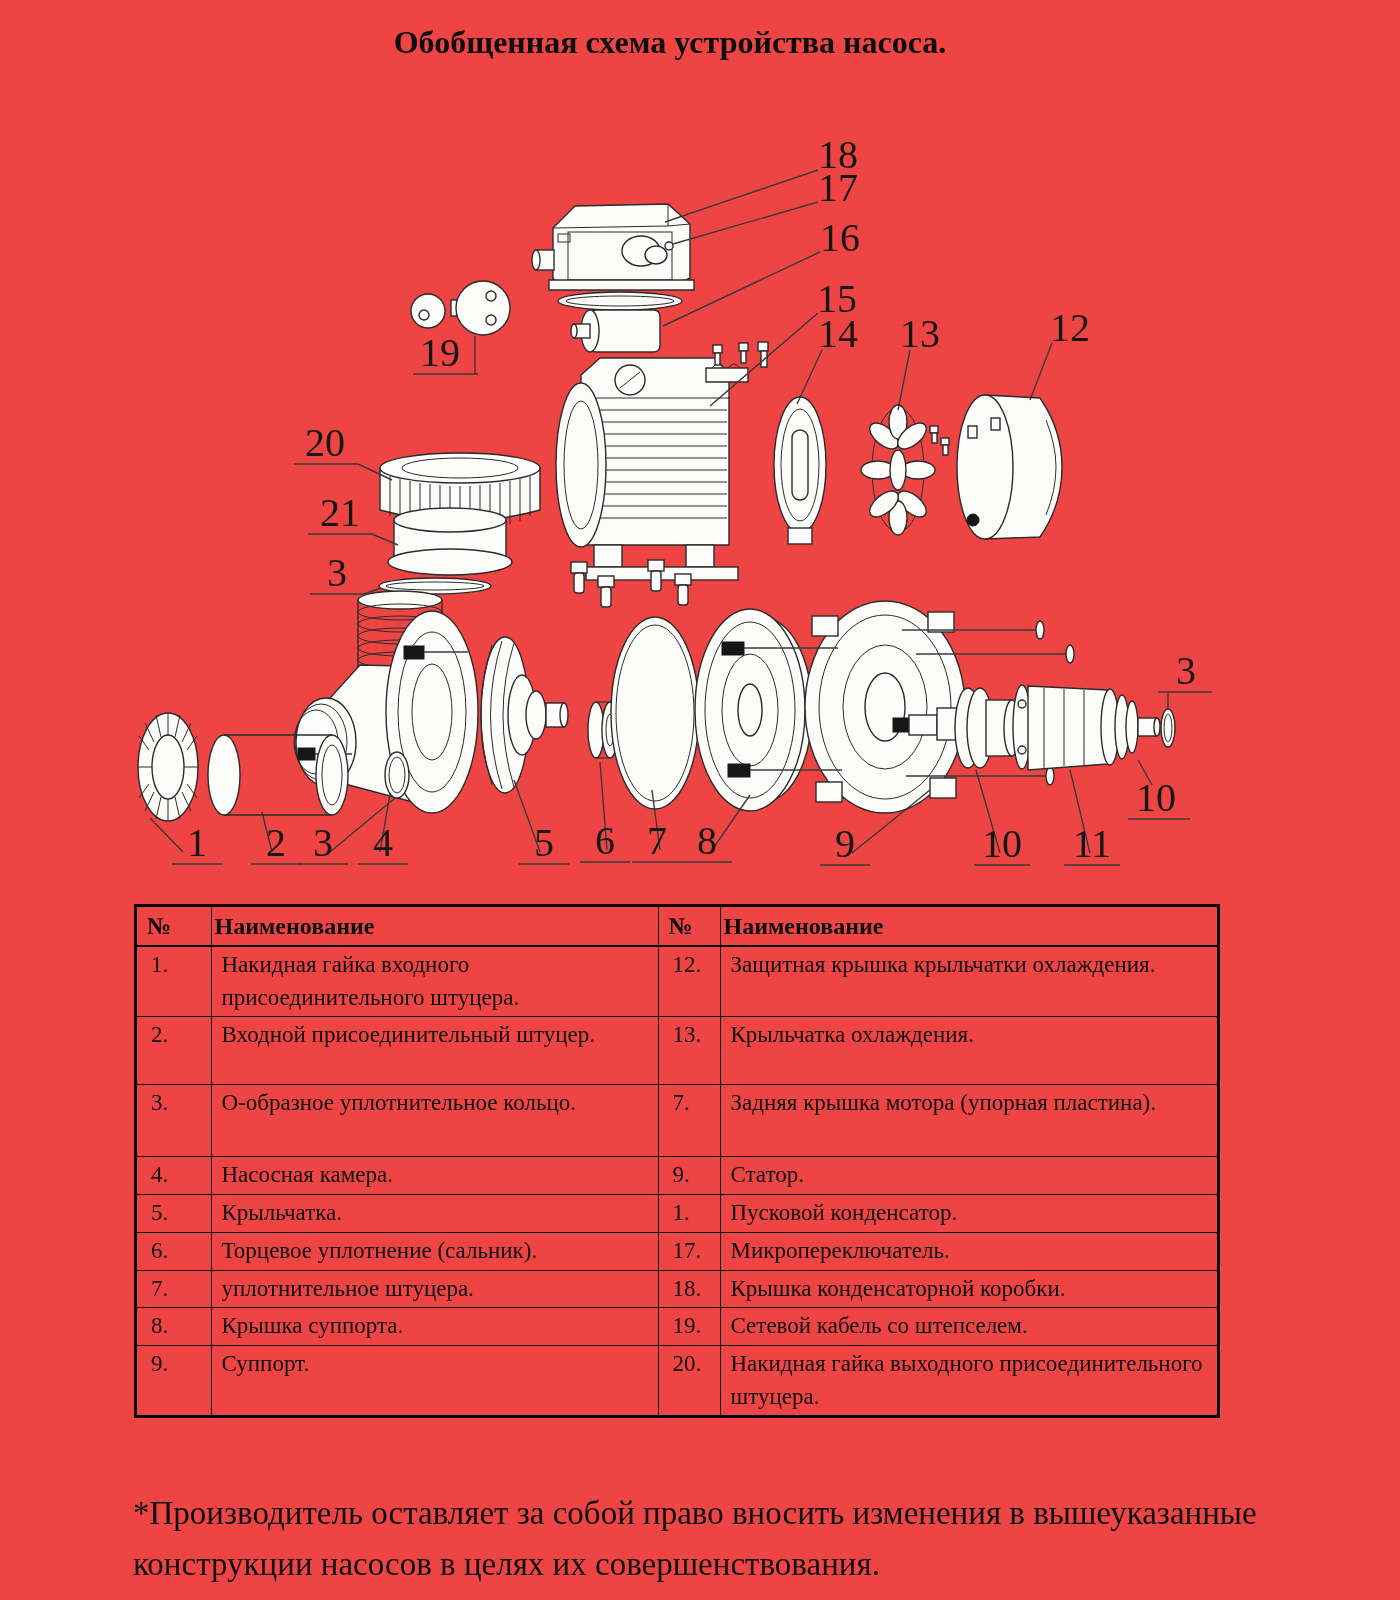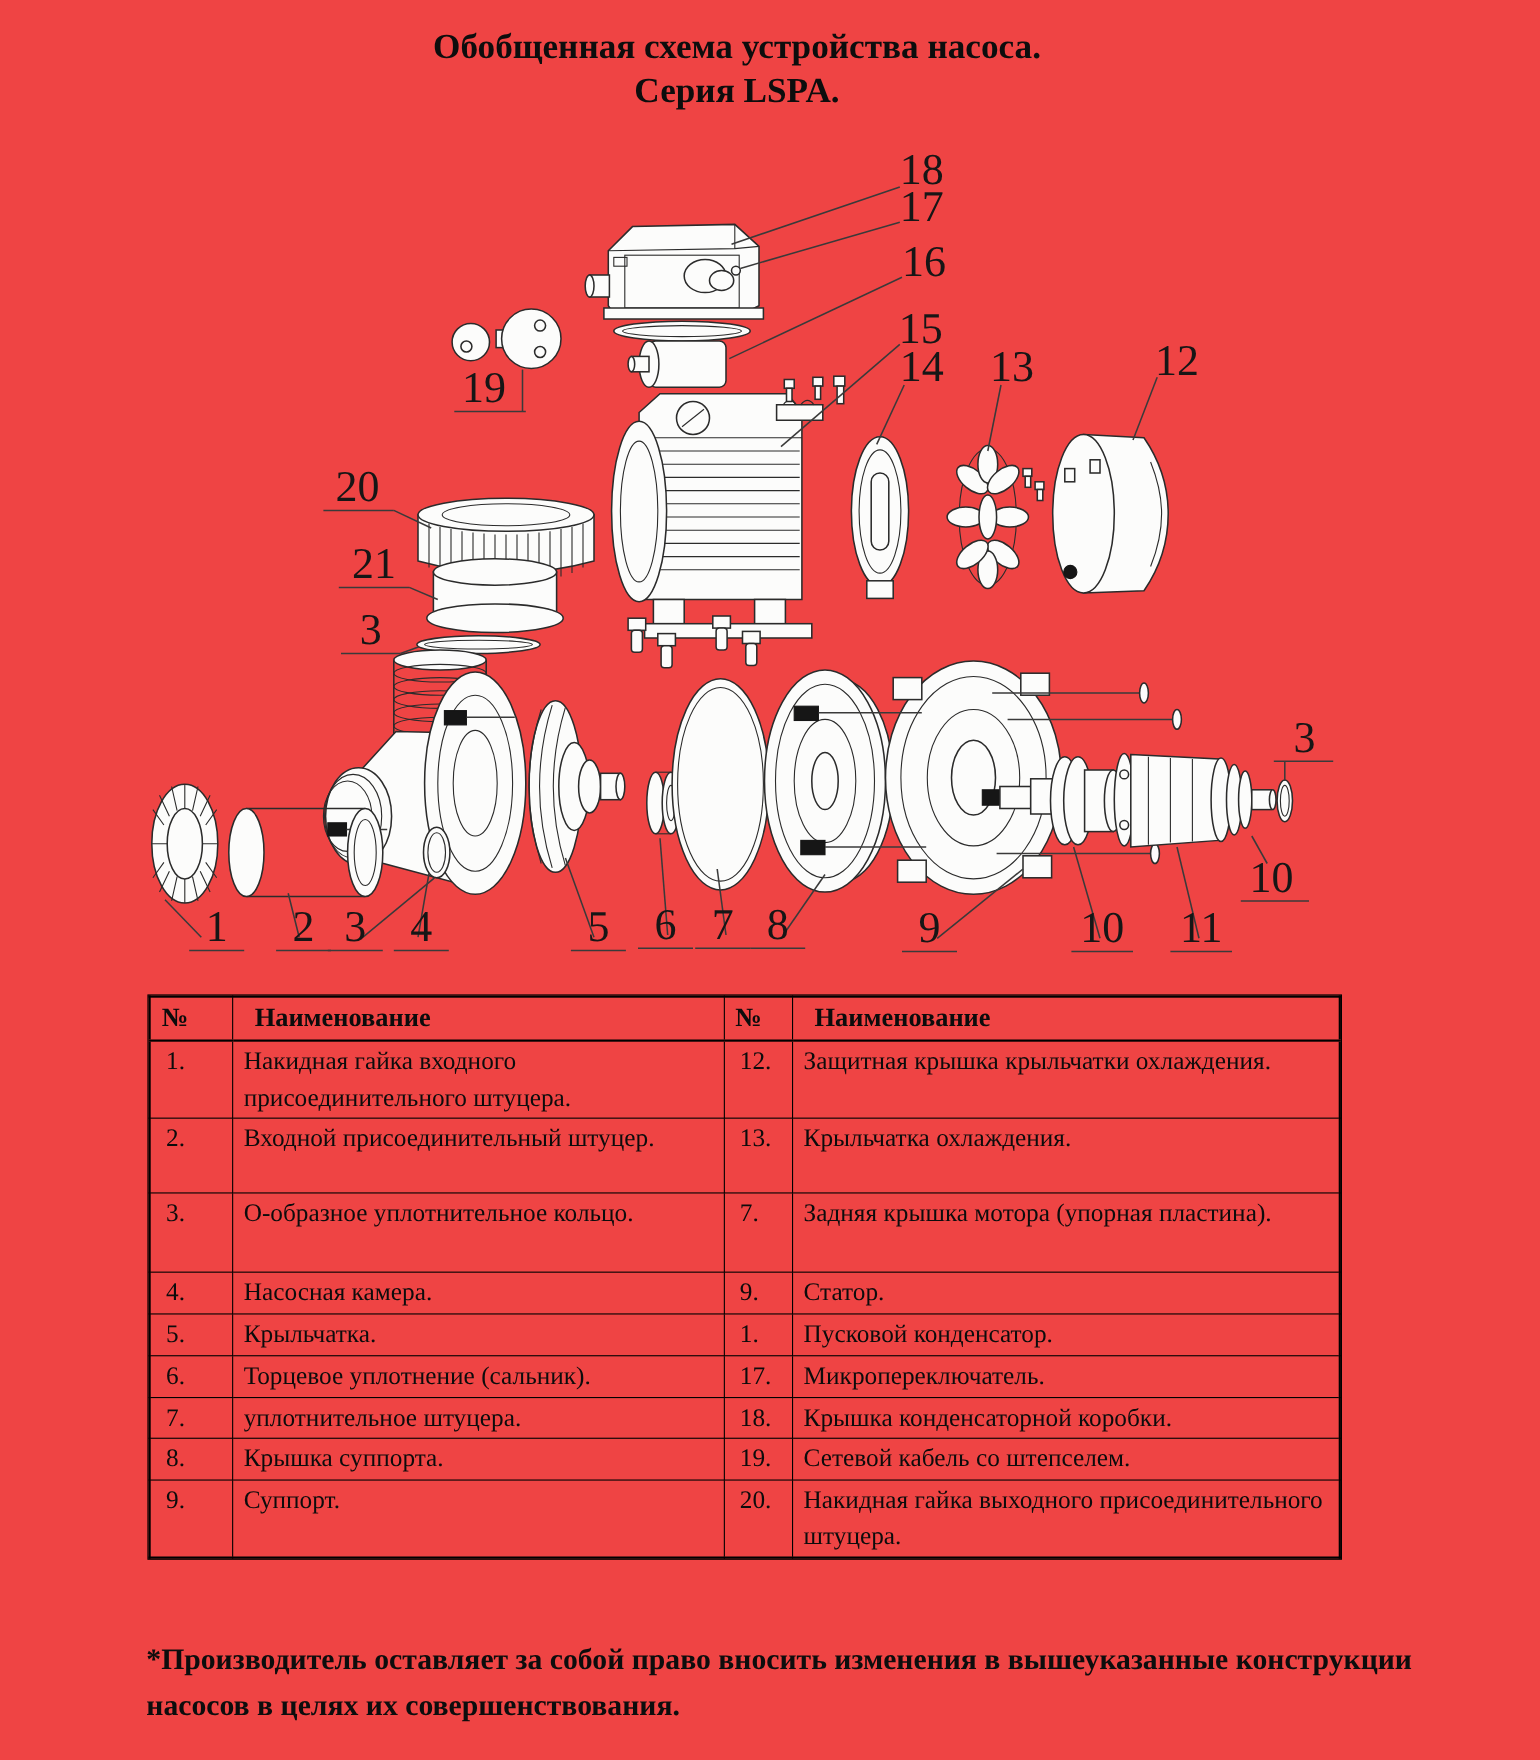--- a/index.html
+++ b/index.html
@@ -22,37 +22,36 @@
   .callout-num{font-family:"Liberation Serif","DejaVu Serif",serif;font-size:40px;fill:#161616;}
   .parts-table{
     position:absolute;left:135px;top:905px;width:1082px;
     border-collapse:collapse;table-layout:fixed;
     font-size:23px;color:#0c0c0c;
   }
   .parts-table td,.parts-table th{
     border:1px solid #000;padding:2px 8px 2px 10px;vertical-align:top;
     overflow:hidden;line-height:1.42;
   }
-  .parts-table th{font-size:24px;text-align:left;padding-left:20px;border-bottom-width:2px;}
+  .parts-table th{font-size:24px;text-align:left;padding-left:3px;border-bottom-width:2px;}
   .parts-table{border:2px solid #000;outline:1px solid #000;}
   .parts-table .num{padding-left:14px;}
   .parts-table th.num{padding-left:10px;}
   .footnote{
     position:absolute;left:133px;top:1488px;width:1165px;
-    font-weight:bold;font-size:27px;line-height:1.55;color:#0d0d0d;
+    font-weight:normal;font-size:33px;line-height:1.55;color:#0d0d0d;
   }
 </style>
 </head>
 <body>
 
 <div class="page">
 
   <div class="title">
     <div>Обобщенная схема устройства насоса.</div>
-    <div>Серия LSPA.</div>
   </div>
 
   <div class="diagram">
     <svg width="1400" height="770" viewBox="0 0 1400 770">
 
       <g>
         <path class="part" d="M553,98 L575,76 L668,74 L690,94 L690,148 L670,158 L560,158 L553,148 Z"></path>
         <path class="part-thin" d="M553,98 L668,96 L690,94 M668,96 L668,74"></path>
         <rect class="part-thin" x="568" y="102" width="104" height="48"></rect>
         <rect class="part" x="536" y="120" width="18" height="20"></rect>

